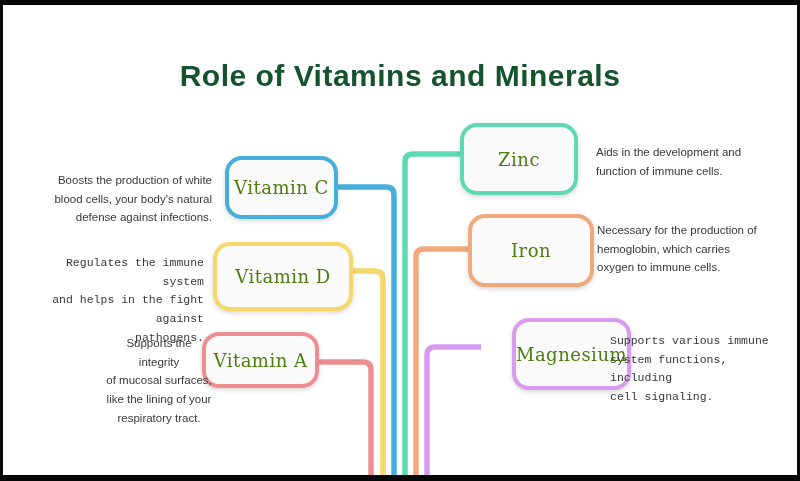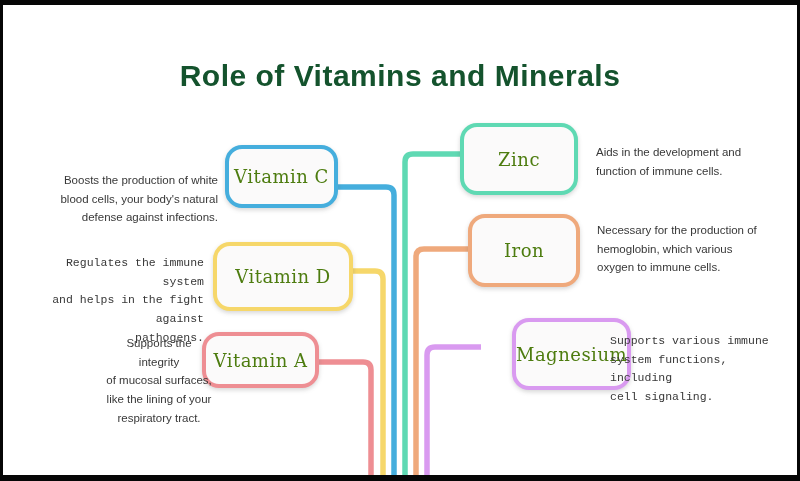--- a/index.html
+++ b/index.html
@@ -42,52 +42,52 @@
 
 <svg class="connectors" width="800" height="481" viewBox="0 0 800 481">
   <path d="M 337 187 H 386 Q 394 187 394 195 V 476" style="stroke: rgb(69, 174, 221);"></path>
   <path d="M 332 271 H 375 Q 383 271 383 279 V 476" style="stroke: rgb(246, 215, 106);"></path>
   <path d="M 318 362 H 363 Q 371 362 371 370 V 476" style="stroke: rgb(238, 142, 147);"></path>
   <path d="M 461 154 H 413 Q 405 154 405 162 V 476" style="stroke: rgb(95, 217, 179);"></path>
   <path d="M 469 249 H 424 Q 416 249 416 257 V 476" style="stroke: rgb(239, 169, 124);"></path>
   <path d="M 481 347 H 435 Q 427 347 427 355 V 476" style="stroke: rgb(217, 154, 240);"></path>
 </svg>
 
-<div class="node" style="left: 225px; top: 145px; width: 113px; height: 63px; border-color: rgb(69, 174, 221);">
+<div class="node" style="left: 225px; top: 156px; width: 113px; height: 63px; border-color: rgb(69, 174, 221);">
   <span class="label">Vitamin C</span>
 </div>
 <div class="node" style="left: 213px; top: 242px; width: 140px; height: 69px; border-color: rgb(246, 215, 106);">
   <span class="label">Vitamin D</span>
 </div>
 <div class="node" style="left: 202px; top: 332px; width: 117px; height: 56px; border-color: rgb(238, 142, 147);">
   <span class="label">Vitamin A</span>
 </div>
 
 <div class="node" style="left: 460px; top: 123px; width: 118px; height: 72px; border-color: rgb(95, 217, 179);">
   <span class="label">Zinc</span>
 </div>
-<div class="node" style="left: 468px; top: 214px; width: 112px; height: 73px; border-color: rgb(239, 169, 124);">
+<div class="node" style="left: 468px; top: 214px; width: 126px; height: 73px; border-color: rgb(239, 169, 124);">
   <span class="label">Iron</span>
 </div>
 <div class="node" style="left: 480px; top: 318px; width: 119px; height: 72px; border-color: rgb(217, 154, 240); margin-left: 32px;">
   <span class="label">Magnesium</span>
 </div>
 
-<div class="desc left" style="left:58px; top:171px; width:160px;">Boosts the production of white
+<div class="desc left" style="left:52px; top:171px; width:160px;">Boosts the production of white
 blood cells, your body's natural
 defense against infections.</div>
 <div class="desc left" style="left:48px; top:254px; width:156px;font-family:Liberation Mono, monospace;">Regulates the immune system
 and helps in the fight against
 pathogens.</div>
 <div class="desc left" style="left:106px; top:334px; width:106px;text-align:center;">Supports the integrity
 of mucosal surfaces,
 like the lining of your
 respiratory tract.</div>
 <div class="desc right" style="left:588px; top:143px; width:158px;margin-left:8px;">Aids in the development and
 function of immune cells.</div>
 <div class="desc right" style="left:597px; top:221px; width:168px;">Necessary for the production of
-hemoglobin, which various
+hemoglobin, which carries
 oxygen to immune cells.</div>
 <div class="desc right" style="left:610px; top:332px; width:160px;font-family:Liberation Mono, monospace;">Supports various immune
 system functions, including
 cell signaling.</div>
 
 <div class="frame"></div>
 
 </body></html>

